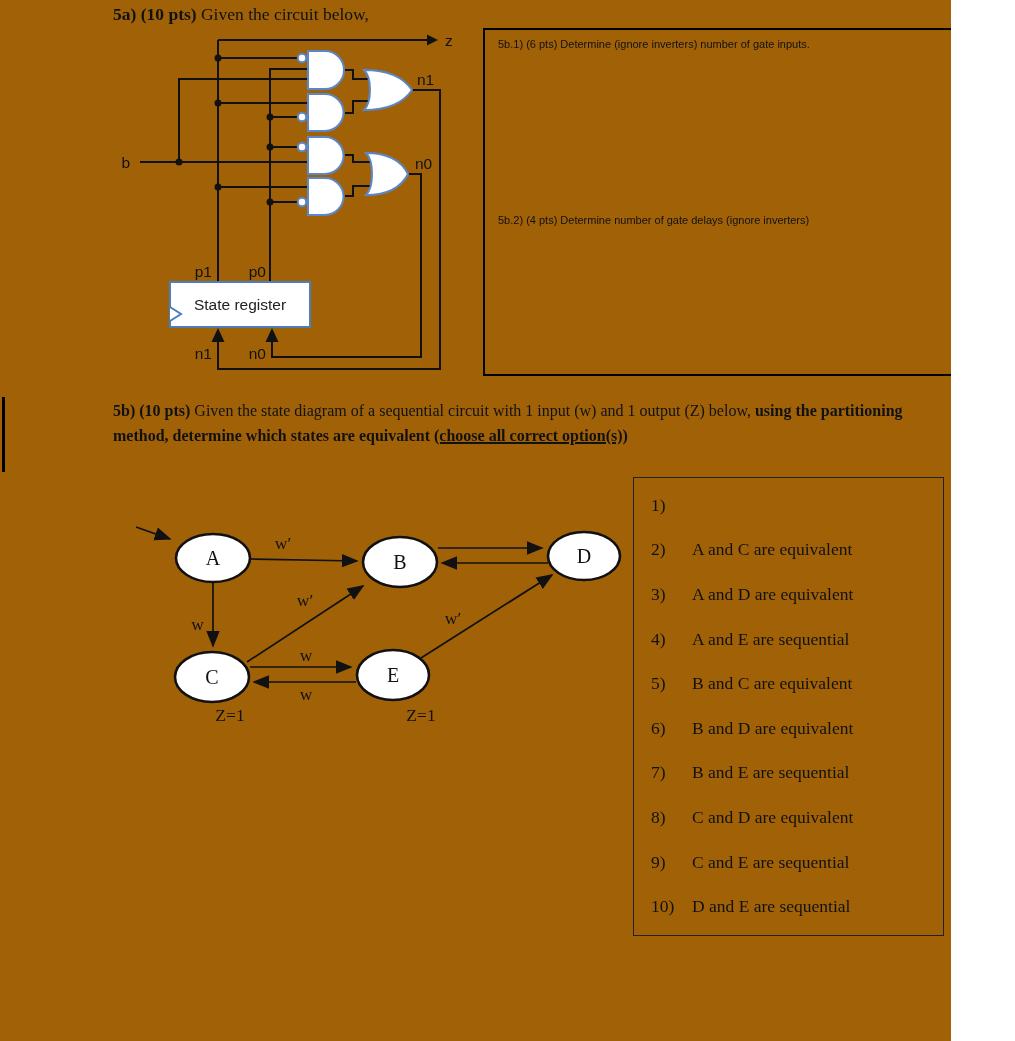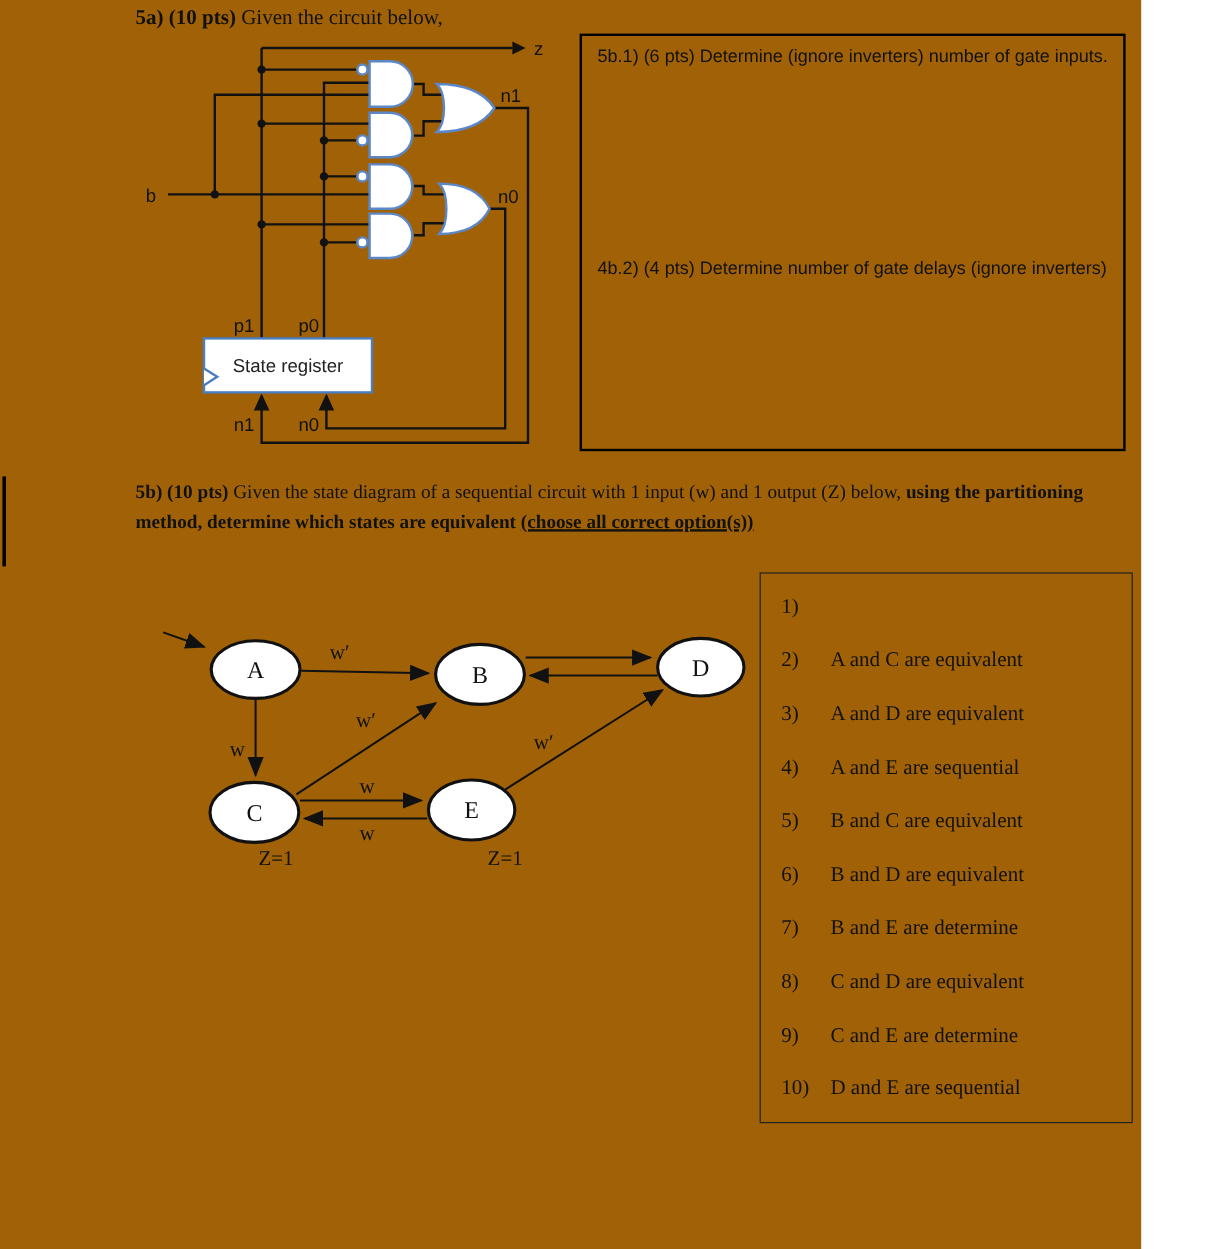--- a/index.html
+++ b/index.html
@@ -2,21 +2,21 @@
 <html><head>
 <meta charset="utf-8">
 <style>
   html,body{margin:0;padding:0;background:#ffffff;}
   .page{position:relative;width:951px;height:1041px;background:#a16207;overflow:hidden;
         font-family:"Liberation Serif", serif;color:#111;}
   .abs{position:absolute;}
   .title5a{left:113px;top:4px;font-size:17.5px;}
   .b{font-weight:bold;}
   .qbox{left:483px;top:28px;width:451px;height:344px;border:2px solid #000;
-        font-family:"Liberation Sans", sans-serif;font-size:15px;line-height:1.45;}
+        font-family:"Liberation Sans", sans-serif;font-size:11px;line-height:1.45;padding-left:28px;}
   .qbox .q1{position:absolute;left:13px;top:7px;right:10px;}
   .qbox .q2{position:absolute;left:13px;top:183px;right:10px;}
   .leftbar{left:2px;top:397px;width:3px;height:75px;background:#000;}
   .para5b{left:113px;top:399px;width:800px;font-size:16px;line-height:1.54;}
   .u{text-decoration:underline;text-decoration-thickness:2px;}
   .optbox{left:633px;top:477px;width:309px;height:452px;border:1.5px solid #222;
           padding-top:5px;box-sizing:content-box;}
   .optrow{display:flex;align-items:center;height:44.6px;font-size:17.5px;}
   .optnum{width:41px;margin-left:17px;}
   .opttext{flex:1;}
@@ -93,21 +93,21 @@
       <text x="212" y="277" text-anchor="end">p1</text>
       <text x="266" y="277" text-anchor="end">p0</text>
       <text x="212" y="359" text-anchor="end">n1</text>
       <text x="266" y="359" text-anchor="end">n0</text>
       <text x="240" y="310" text-anchor="middle" fill="#222">State register</text>
     </g>
   </svg>
 
   <div class="abs qbox">
     <div class="q1">5b.1) (6 pts) Determine (ignore inverters) number of gate inputs.</div>
-    <div class="q2">4b.2) (4 pts) Determine number of gate delays (ignore inverters)</div>
+    <div class="q2">5b.2) (4 pts) Determine number of gate delays (ignore inverters)</div>
   </div>
 
   <div class="abs leftbar"></div>
 
   <div class="abs para5b"><span class="b">5b) (10 pts)</span><span> Given the state diagram of a sequential circuit with 1 input (w) and 1 output (Z) below, </span><span class="b">using the partitioning method, determine which states are equivalent </span><span class="b u">(choose all correct option(s))</span></div>
 
   <svg class="abs" style="left:105px;top:495px" width="545" height="245" viewBox="105 495 545 245">
     <defs>
       <marker id="arr" markerWidth="11" markerHeight="9" refX="9" refY="4" orient="auto">
         <path d="M0,0 L10,4 L0,8 Z" fill="#111"></path>
@@ -169,29 +169,29 @@
     <div class="optrow">
       <span class="optnum">5)</span>
       <span class="opttext">B and C are equivalent</span>
     </div>
     <div class="optrow">
       <span class="optnum">6)</span>
       <span class="opttext">B and D are equivalent</span>
     </div>
     <div class="optrow">
       <span class="optnum">7)</span>
-      <span class="opttext">B and E are determine</span>
+      <span class="opttext">B and E are sequential</span>
     </div>
     <div class="optrow">
       <span class="optnum">8)</span>
       <span class="opttext">C and D are equivalent</span>
     </div>
     <div class="optrow">
       <span class="optnum">9)</span>
-      <span class="opttext">C and E are determine</span>
+      <span class="opttext">C and E are sequential</span>
     </div>
     <div class="optrow">
       <span class="optnum">10)</span>
       <span class="opttext">D and E are sequential</span>
     </div>
   </div>
 
 </div>
 
 </body></html>

